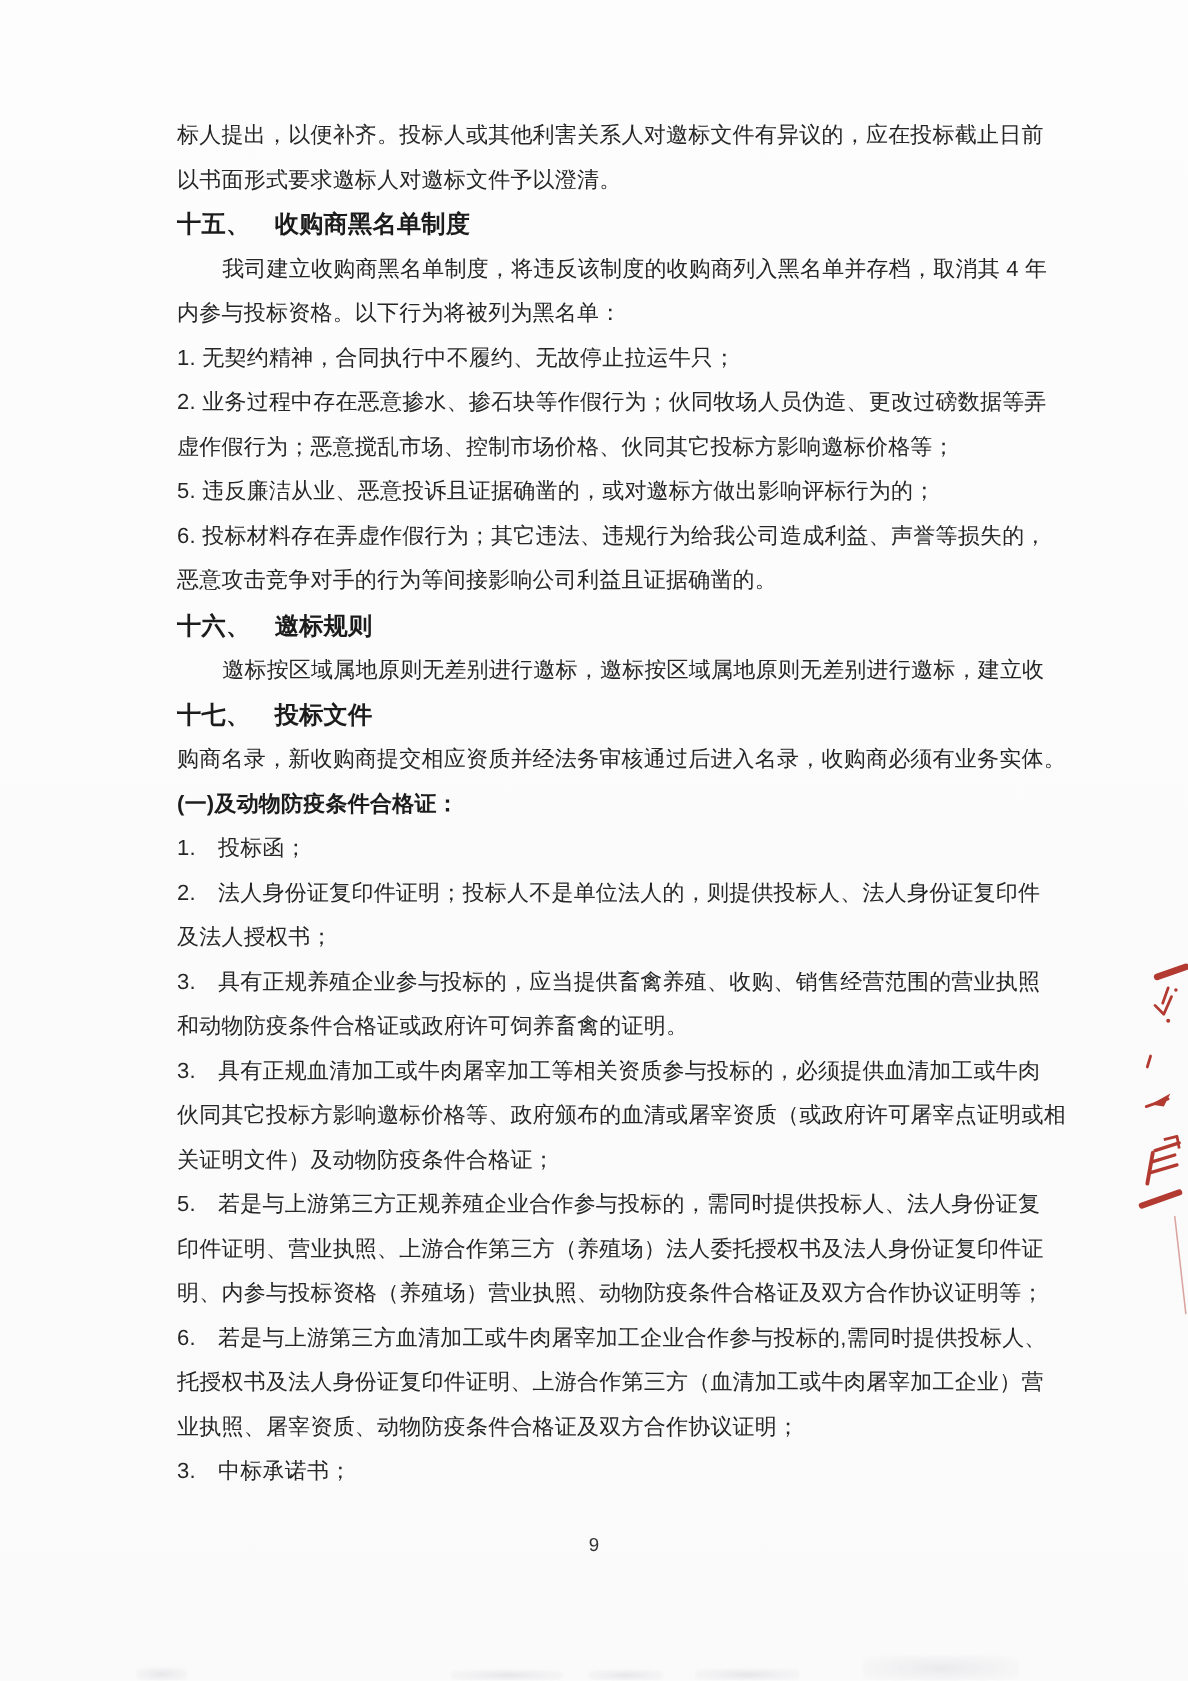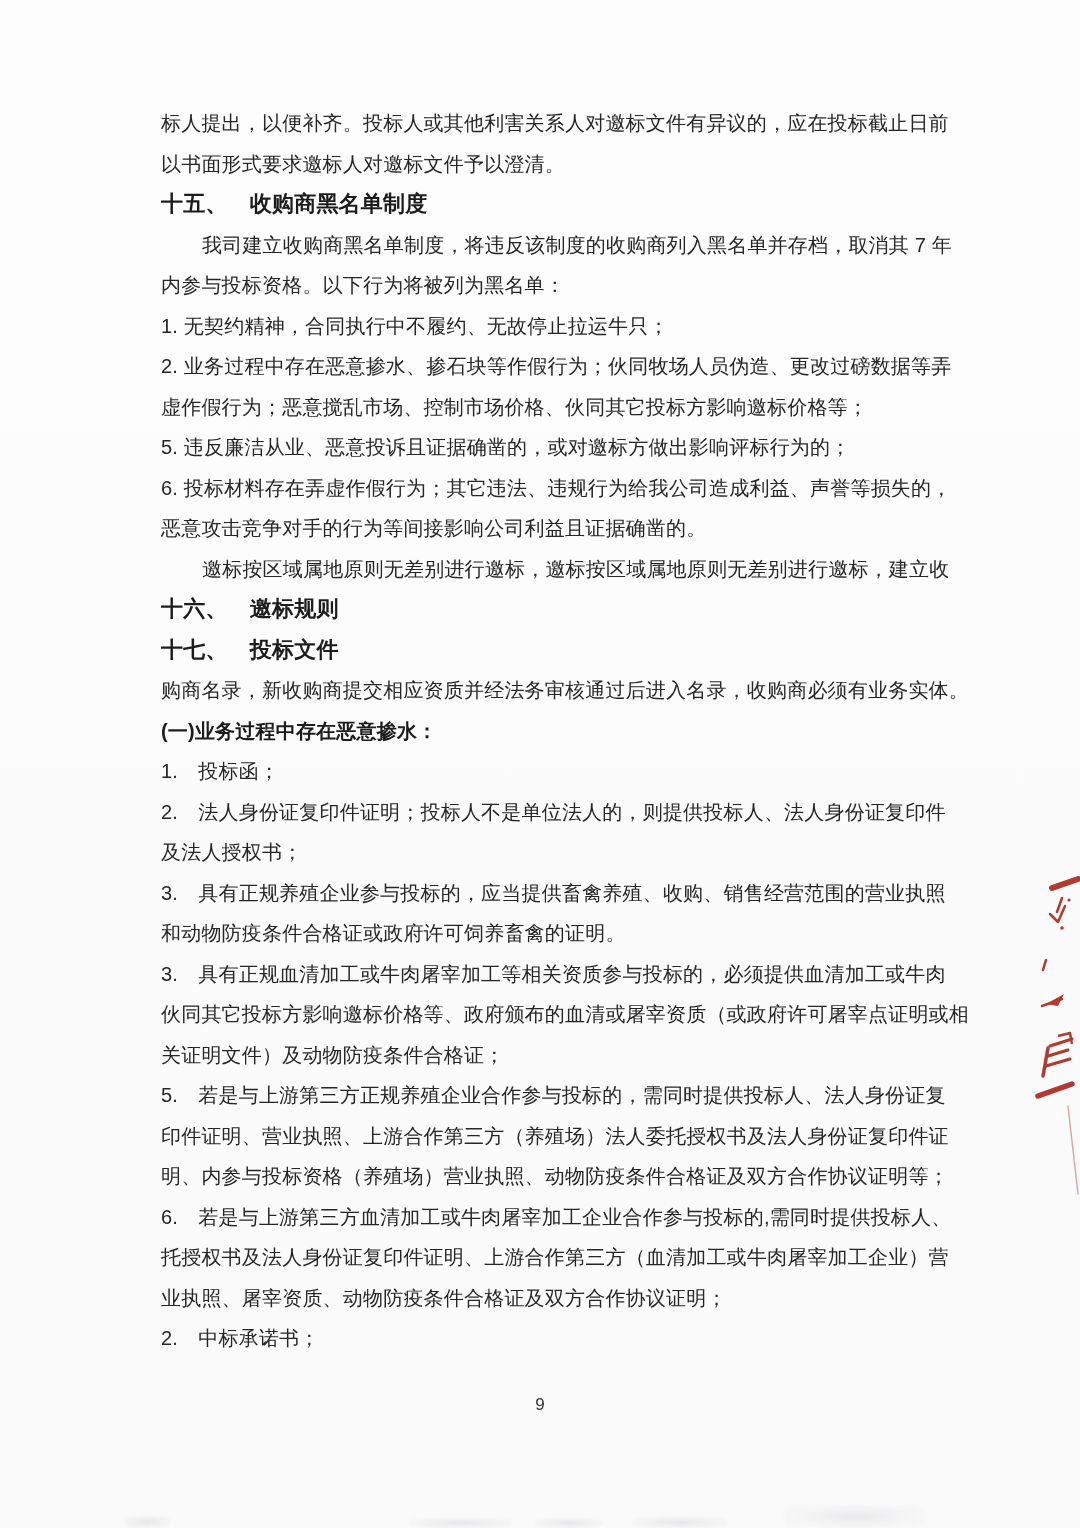--- a/index.html
+++ b/index.html
@@ -79,48 +79,48 @@
 </style>
 </head>
 <body>
 
 <div class="page">
 
   <div class="doc">
     <div class="line">标人提出，以便补齐。投标人或其他利害关系人对邀标文件有异议的，应在投标截止日前</div>
     <div class="line">以书面形式要求邀标人对邀标文件予以澄清。</div>
     <div class="line heading">十五、　收购商黑名单制度</div>
-    <div class="line indent">我司建立收购商黑名单制度，将违反该制度的收购商列入黑名单并存档，取消其 7 年</div>
+    <div class="line indent">我司建立收购商黑名单制度，将违反该制度的收购商列入黑名单并存档，取消其 4 年</div>
     <div class="line">内参与投标资格。以下行为将被列为黑名单：</div>
     <div class="line">1. 无契约精神，合同执行中不履约、无故停止拉运牛只；</div>
     <div class="line">2. 业务过程中存在恶意掺水、掺石块等作假行为；伙同牧场人员伪造、更改过磅数据等弄</div>
     <div class="line">虚作假行为；恶意搅乱市场、控制市场价格、伙同其它投标方影响邀标价格等；</div>
     <div class="line">5. 违反廉洁从业、恶意投诉且证据确凿的，或对邀标方做出影响评标行为的；</div>
     <div class="line">6. 投标材料存在弄虚作假行为；其它违法、违规行为给我公司造成利益、声誉等损失的，</div>
     <div class="line">恶意攻击竞争对手的行为等间接影响公司利益且证据确凿的。</div>
+    <div class="line heading">十六、　邀标规则</div>
     <div class="line indent">邀标按区域属地原则无差别进行邀标，邀标按区域属地原则无差别进行邀标，建立收</div>
-    <div class="line heading">十六、　邀标规则</div>
     <div class="line heading">十七、　投标文件</div>
     <div class="line">购商名录，新收购商提交相应资质并经法务审核通过后进入名录，收购商必须有业务实体。</div>
-    <div class="line subheading">(一)业务过程中存在恶意掺水：</div>
+    <div class="line subheading">(一)及动物防疫条件合格证：</div>
     <div class="line">1.　投标函；</div>
     <div class="line">2.　法人身份证复印件证明；投标人不是单位法人的，则提供投标人、法人身份证复印件</div>
     <div class="line">及法人授权书；</div>
     <div class="line">3.　具有正规养殖企业参与投标的，应当提供畜禽养殖、收购、销售经营范围的营业执照</div>
     <div class="line">和动物防疫条件合格证或政府许可饲养畜禽的证明。</div>
     <div class="line">3.　具有正规血清加工或牛肉屠宰加工等相关资质参与投标的，必须提供血清加工或牛肉</div>
     <div class="line">伙同其它投标方影响邀标价格等、政府颁布的血清或屠宰资质（或政府许可屠宰点证明或相</div>
     <div class="line">关证明文件）及动物防疫条件合格证；</div>
     <div class="line">5.　若是与上游第三方正规养殖企业合作参与投标的，需同时提供投标人、法人身份证复</div>
     <div class="line">印件证明、营业执照、上游合作第三方（养殖场）法人委托授权书及法人身份证复印件证</div>
     <div class="line">明、内参与投标资格（养殖场）营业执照、动物防疫条件合格证及双方合作协议证明等；</div>
     <div class="line">6.　若是与上游第三方血清加工或牛肉屠宰加工企业合作参与投标的,需同时提供投标人、</div>
     <div class="line">托授权书及法人身份证复印件证明、上游合作第三方（血清加工或牛肉屠宰加工企业）营</div>
     <div class="line">业执照、屠宰资质、动物防疫条件合格证及双方合作协议证明；</div>
-    <div class="line">2.　中标承诺书；</div>
+    <div class="line">3.　中标承诺书；</div>
   </div>
 
   <div class="page-number">9</div>
 
   <svg class="red-marks" viewBox="0 0 62 345" xmlns="http://www.w3.org/2000/svg">
 
     <path d="M34 30 L60 21" stroke="currentColor" stroke-width="6" stroke-linecap="round" fill="none"></path>
 
     <path d="M44 40 L39 54" stroke="currentColor" stroke-width="2.5" stroke-linecap="round" fill="none"></path>
     <path d="M32 56 L40 64 L47 48" stroke="currentColor" stroke-width="2.5" stroke-linecap="round" stroke-linejoin="round" fill="none"></path>

